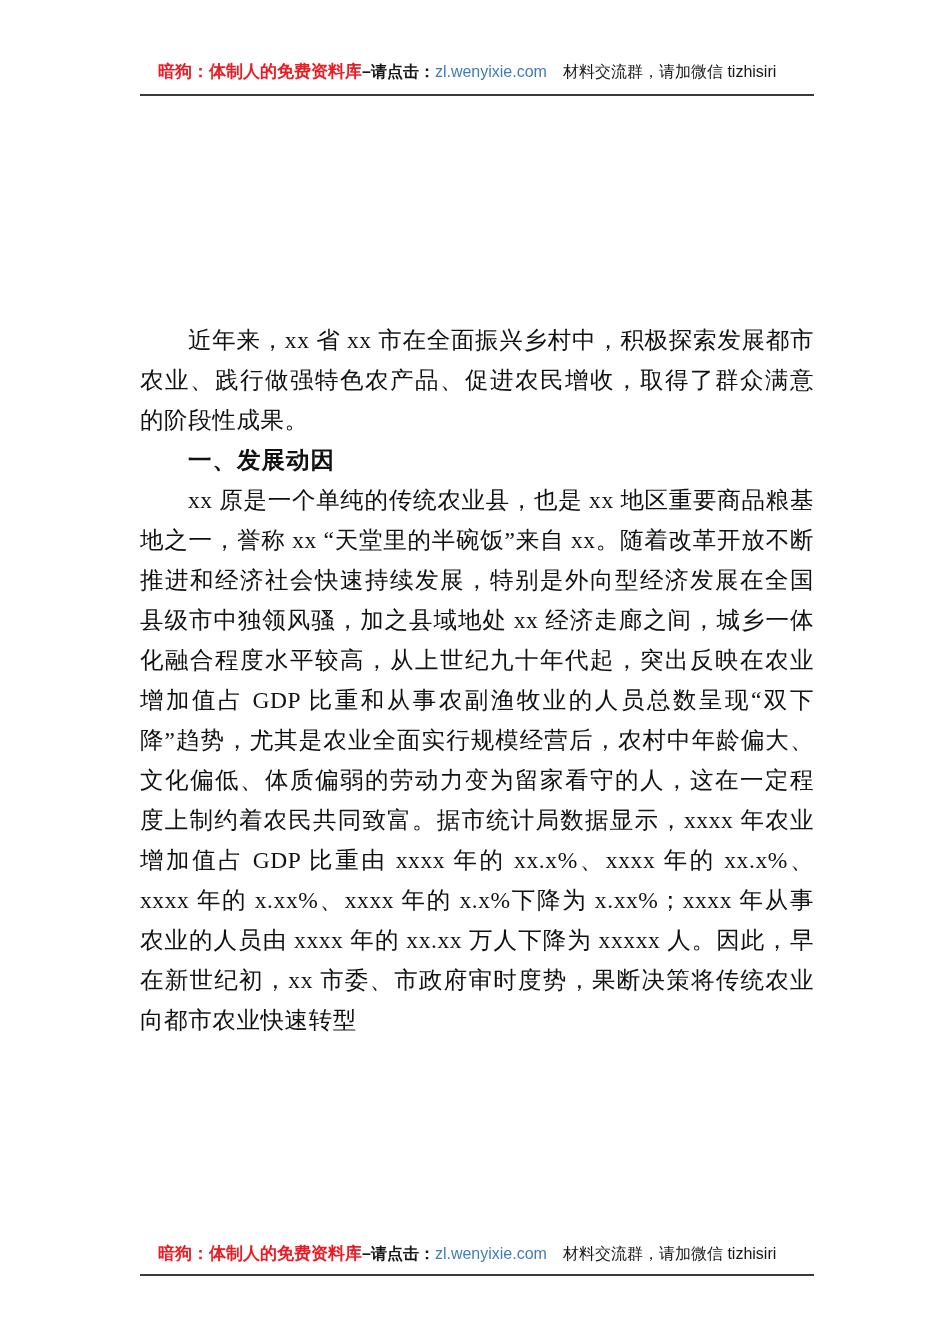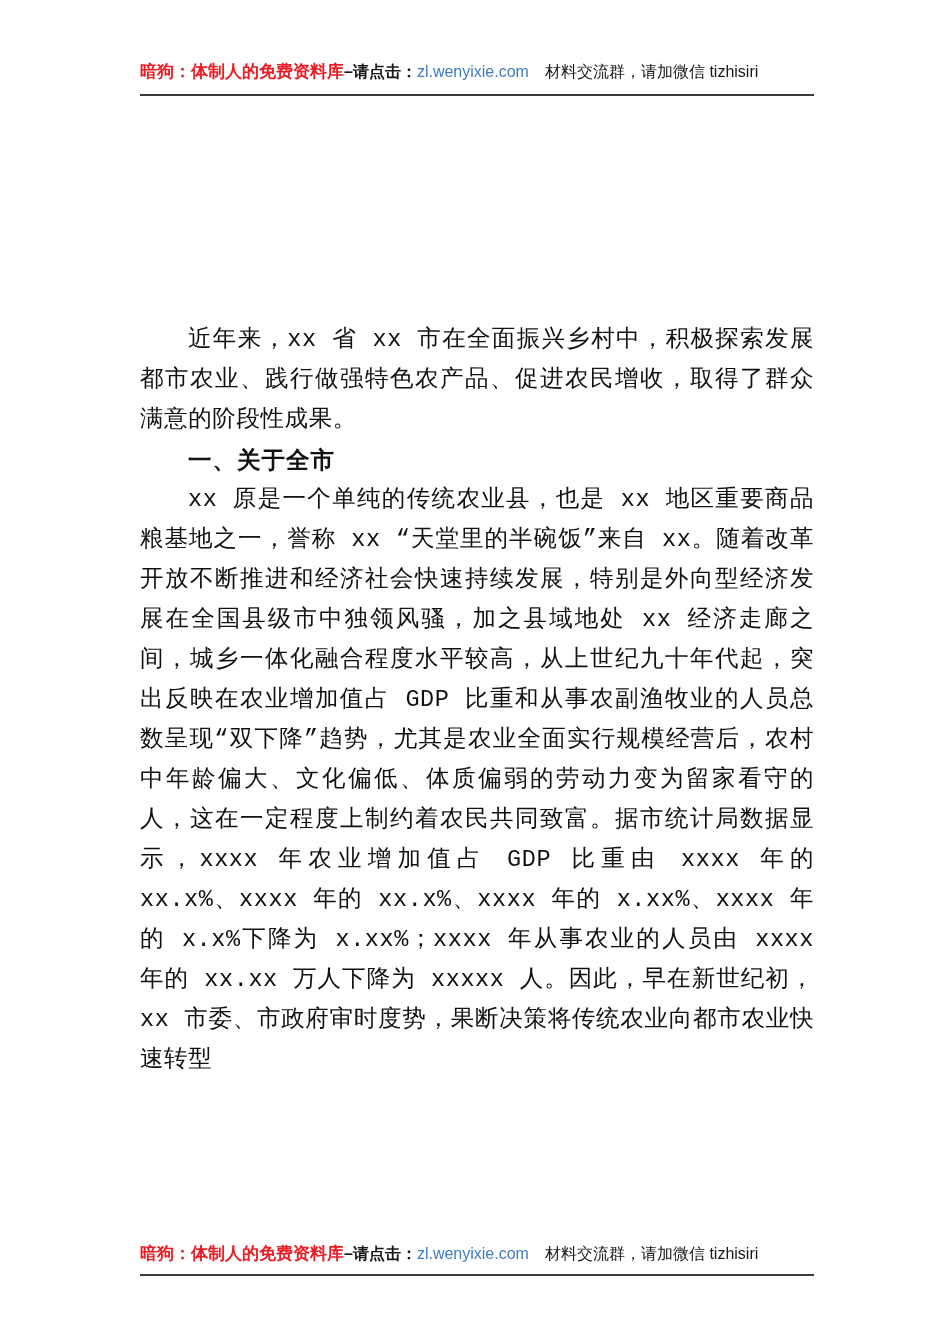--- a/index.html
+++ b/index.html
@@ -39,20 +39,21 @@
     width: 674px;
     height: 2px;
     background: #3b3b3b;
   }
   .rule-header { top: 94px; }
   .rule-footer { bottom: 68px; }
 
   .bn-red {
     color: #ec1c24;
     font-weight: 700;
+    margin-left: 18px;
   }
   .bn-dark {
     color: #17171a;
     font-weight: 700;
     font-size: 16px;
   }
   .bn-link {
     color: #3f7cc0;
     font-weight: 400;
     font-size: 16px;
@@ -89,21 +90,21 @@
   }
 
   .para {
     margin: 0;
     font-size: 23.5px;
     line-height: 40px;
     color: #111111;
     text-align: justify;
     text-justify: inter-ideograph;
     letter-spacing: 0.6px;
-    font-family: Liberation Mono, monospace;
+    font-family: Liberation Serif, serif;
   }
   .para.indent {
     text-indent: 48px;
   }
   .para.heading {
     font-family: "Liberation Sans", "DejaVu Sans", sans-serif;
     font-weight: 700;
     text-indent: 48px;
     letter-spacing: 1px;
   }
@@ -114,21 +115,21 @@
 <div class="page">
 
   <div class="banner banner-header">
     <span class="bn-red">暗狗：体制人的免费资料库</span><span class="bn-dark">–请点击：</span><span class="bn-link">zl.wenyixie.com</span><span class="bn-gap"></span><span class="bn-tail">材料交流群，请加微信 tizhisiri</span>
   </div>
   <div class="banner-rule rule-header"></div>
 
 
   <div class="body-block">
     <p class="para indent">近年来，xx 省 xx 市在全面振兴乡村中，积极探索发展都市农业、践行做强特色农产品、促进农民增收，取得了群众满意的阶段性成果。</p>
-    <p class="para heading">一、关于全市</p>
+    <p class="para heading">一、发展动因</p>
     <p class="para indent">xx 原是一个单纯的传统农业县，也是 xx 地区重要商品粮基地之一，誉称 xx “天堂里的半碗饭”来自 xx。随着改革开放不断推进和经济社会快速持续发展，特别是外向型经济发展在全国县级市中独领风骚，加之县域地处 xx 经济走廊之间，城乡一体化融合程度水平较高，从上世纪九十年代起，突出反映在农业增加值占 GDP 比重和从事农副渔牧业的人员总数呈现“双下降”趋势，尤其是农业全面实行规模经营后，农村中年龄偏大、文化偏低、体质偏弱的劳动力变为留家看守的人，这在一定程度上制约着农民共同致富。据市统计局数据显示，xxxx 年农业增加值占 GDP 比重由 xxxx 年的 xx.x%、xxxx 年的 xx.x%、xxxx 年的 x.xx%、xxxx 年的 x.x%下降为 x.xx%；xxxx 年从事农业的人员由 xxxx 年的 xx.xx 万人下降为 xxxxx 人。因此，早在新世纪初，xx 市委、市政府审时度势，果断决策将传统农业向都市农业快速转型</p>
   </div>
 
   <div class="banner banner-footer">
     <span class="bn-red">暗狗：体制人的免费资料库</span><span class="bn-dark">–请点击：</span><span class="bn-link">zl.wenyixie.com</span><span class="bn-gap"></span><span class="bn-tail">材料交流群，请加微信 tizhisiri</span>
   </div>
   <div class="banner-rule rule-footer"></div>
 
 </div>
 

